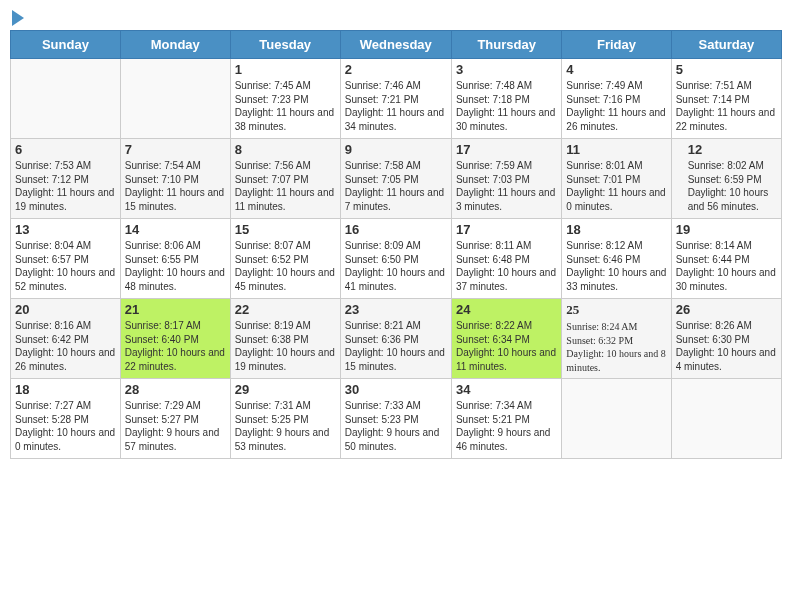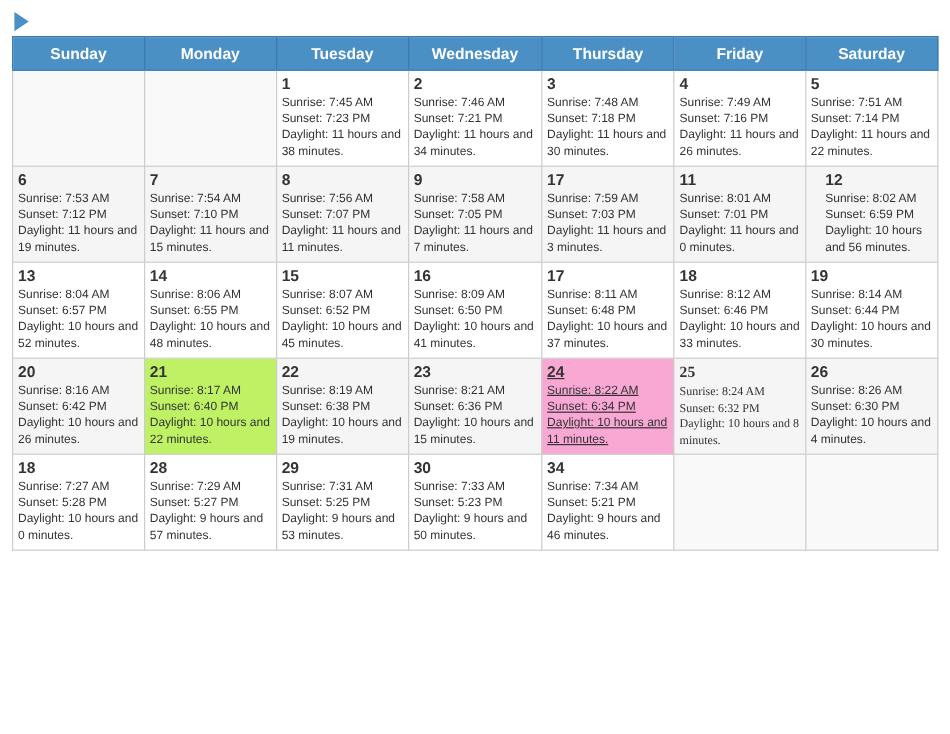--- a/index.html
+++ b/index.html
@@ -179,21 +179,21 @@
         <span class="cell-text">Sunrise: 8:17 AM<br>Sunset: 6:40 PM<br>Daylight: 10 hours and 22 minutes.</span>
       </td>
         <td style="background: rgb(245, 245, 245);">
         <span class="day-num">22</span>
         <span class="cell-text">Sunrise: 8:19 AM<br>Sunset: 6:38 PM<br>Daylight: 10 hours and 19 minutes.</span>
       </td>
         <td style="background: rgb(245, 245, 245);">
         <span class="day-num">23</span>
         <span class="cell-text">Sunrise: 8:21 AM<br>Sunset: 6:36 PM<br>Daylight: 10 hours and 15 minutes.</span>
       </td>
-        <td style="background: #f9a8d4; text-decoration: underline;">
+        <td style="background: #bef264;">
         <span class="day-num">24</span>
         <span class="cell-text">Sunrise: 8:22 AM<br>Sunset: 6:34 PM<br>Daylight: 10 hours and 11 minutes.</span>
       </td>
         <td style="background: rgb(245, 245, 245); font-family: Liberation Serif, serif;">
         <span class="day-num">25</span>
         <span class="cell-text">Sunrise: 8:24 AM<br>Sunset: 6:32 PM<br>Daylight: 10 hours and 8 minutes.</span>
       </td>
         <td style="background: rgb(245, 245, 245);">
         <span class="day-num">26</span>
         <span class="cell-text">Sunrise: 8:26 AM<br>Sunset: 6:30 PM<br>Daylight: 10 hours and 4 minutes.</span>

